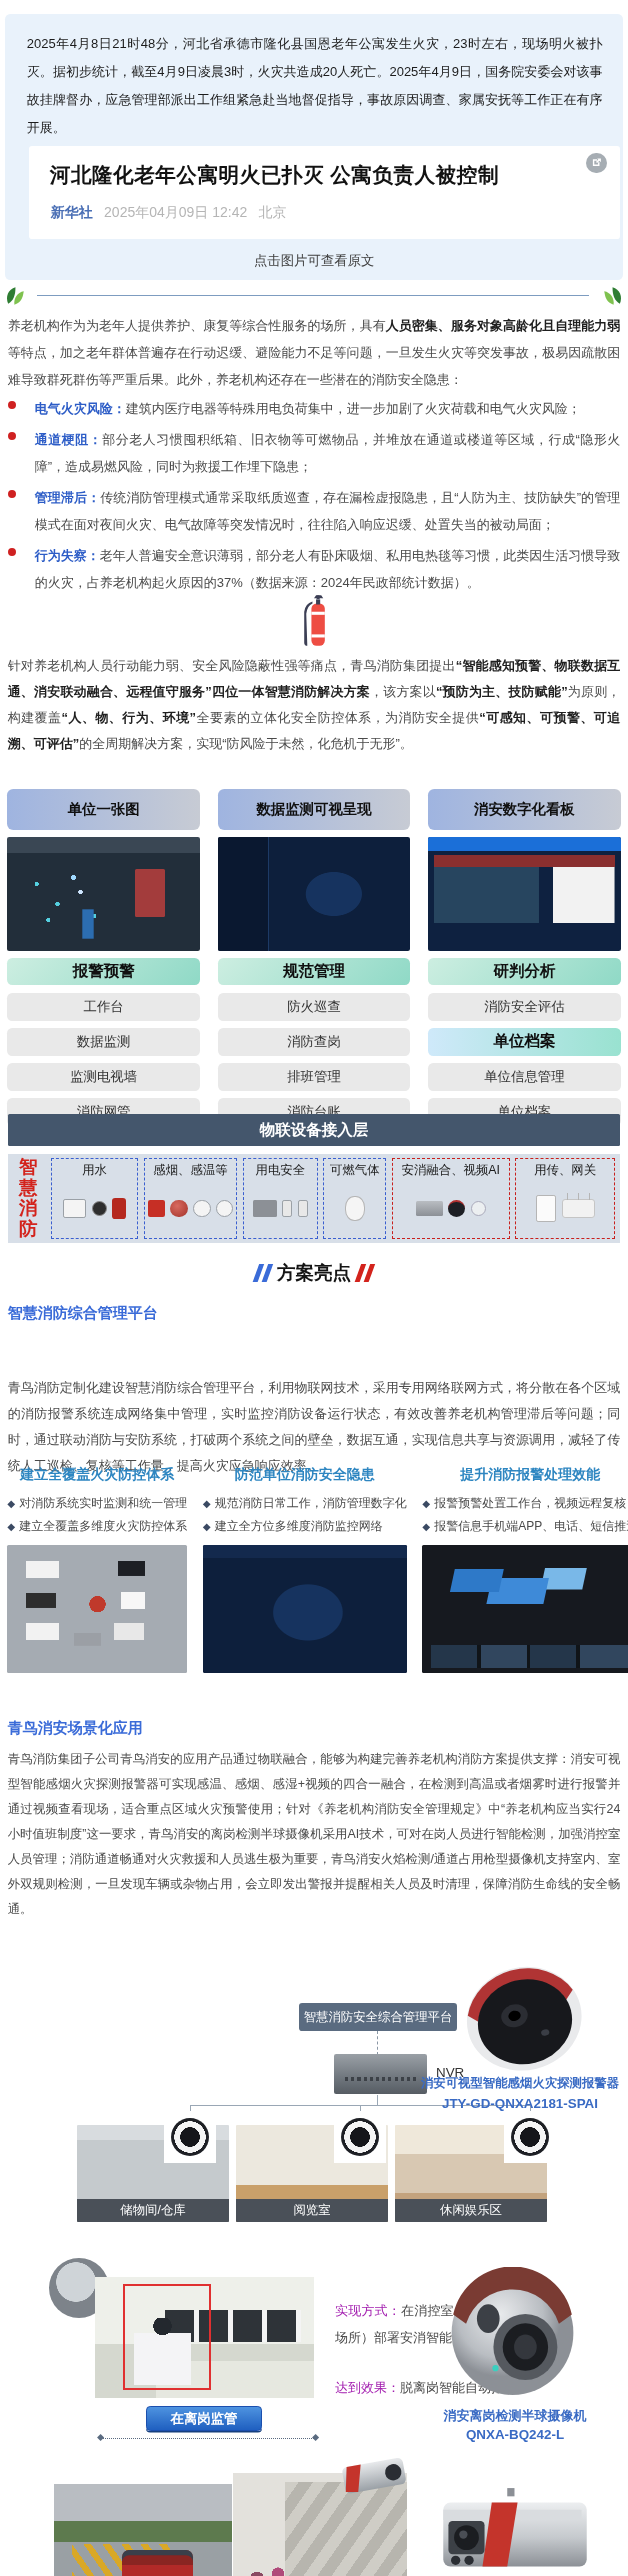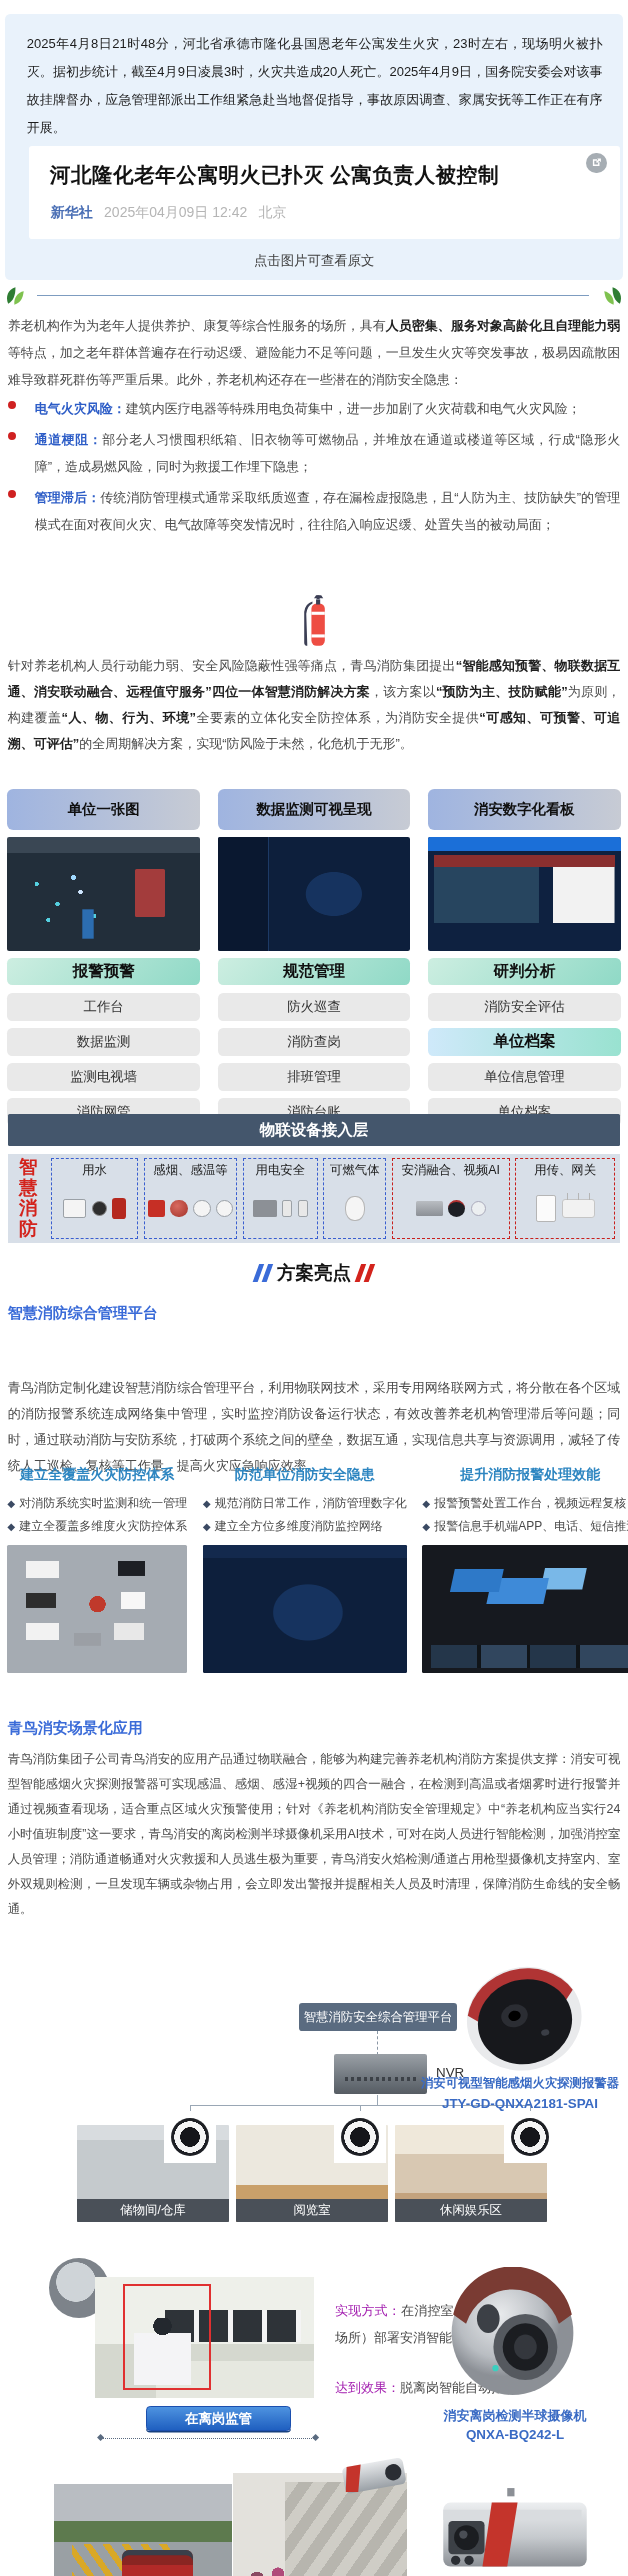--- a/index.html
+++ b/index.html
@@ -155,21 +155,21 @@
   .prod-cap{position:absolute;text-align:center;font-weight:bold;color:#3a6bc4;}
 
   
   #duty{left:0;top:2257px;width:628px;height:188px;}
   #inset{position:absolute;left:49px;top:1px;width:60px;height:60px;border-radius:50%;background:radial-gradient(circle at 45% 40%,#cfd4d8 0 40%,#7d838a 41% 75%,#3c4147 76%);}
   #ctrl-photo{position:absolute;left:95px;top:19.6px;width:219px;height:121px;background:linear-gradient(180deg,#eef0ea 0 55%,#d5d8cf 55%);overflow:hidden;}
   #ctrl-photo .mons{position:absolute;left:32%;top:28%;width:62%;height:26%;background:repeating-linear-gradient(90deg,#2e3338 0 29px,#f4f4f4 29px 34px);}
   #ctrl-photo .desk{position:absolute;left:28%;bottom:0;width:72%;height:30%;background:#e6e8e0;}
   #ctrl-photo .person{position:absolute;left:18%;top:34%;width:26%;height:56%;background:radial-gradient(circle 9.3px at 50% 12%,#23282e 98%,transparent),linear-gradient(180deg,transparent 0 22%,#f4f4f6 22%);}
   #ctrl-photo .redbox{position:absolute;left:13%;top:6%;width:40%;height:88%;border:2.1px solid #e03030;}
-  #duty-btn{position:absolute;left:146px;top:149px;width:145px;height:25px;border-radius:4.1px;background:linear-gradient(180deg,#4e93e0,#1f5fc0);border:1px solid #1b4fae;color:#fff;font-size:13.4px;font-weight:bold;display:flex;align-items:center;justify-content:center;box-shadow:0 1.5px 0 #16407f;}
+  #duty-btn{position:absolute;left:146px;top:149px;width:116px;height:25px;border-radius:4.1px;background:linear-gradient(180deg,#4e93e0,#1f5fc0);border:1px solid #1b4fae;color:#fff;font-size:13.4px;font-weight:bold;display:flex;align-items:center;justify-content:center;box-shadow:0 1.5px 0 #16407f;}
   #duty-arrow{position:absolute;left:100px;top:181px;width:216px;border-top:1.5px dotted #5a6b80;}
   #duty-arrow::before,#duty-arrow::after{content:"";position:absolute;top:-3.6px;width:5.2px;height:5.2px;background:#5a6b80;transform:rotate(45deg);}
   #duty-arrow::before{left:-2.1px;} #duty-arrow::after{right:-2.1px;}
   #duty-text{position:absolute;left:335px;top:40px;width:211px;font-size:13px;line-height:27px;color:#4a4a4a;text-align:justify;}
   #duty-text .lab{font-weight:normal;color:#a21caf;}
   #duty-text .block2{margin-top:23px;}
 
   
   #channel{left:0;top:2453px;width:628px;height:185px;}
   #street{position:absolute;left:54px;top:31px;width:178px;height:144px;overflow:hidden;background:
@@ -233,20 +233,24 @@
       <span class="ring"></span>
       <span class="blabel">电气火灾风险：</span><span>建筑内医疗电器等特殊用电负荷集中，进一步加剧了火灾荷载和电气火灾风险；</span>
     </div>
     <div class="bullet">
       <span class="ring"></span>
       <span class="blabel">通道梗阻：</span><span>部分老人习惯囤积纸箱、旧衣物等可燃物品，并堆放在通道或楼道等区域，行成“隐形火障”，造成易燃风险，同时为救援工作埋下隐患；</span>
     </div>
     <div class="bullet">
       <span class="ring"></span>
       <span class="blabel">管理滞后：</span><span>传统消防管理模式通常采取纸质巡查，存在漏检虚报隐患，且“人防为主、技防缺失”的管理模式在面对夜间火灾、电气故障等突发情况时，往往陷入响应迟缓、处置失当的被动局面；</span>
+    </div>
+    <div class="bullet">
+      <span class="ring"></span>
+      <span class="blabel">行为失察：</span><span>老年人普遍安全意识薄弱，部分老人有卧床吸烟、私用电热毯等习惯，此类因生活习惯导致的火灾，占养老机构起火原因的37%（数据来源：2024年民政部统计数据）。</span>
     </div>
   </div>
 
   <div id="ext1" class="abs ext-icon">
     <svg width="34" height="54" viewBox="0 0 66 104">
         <path d="M30 14 q-14 4 -16 20 l0 60 q0 6 6 6 l-2-62 q2-16 12-20z" fill="#3c3f55"></path>
         <rect x="28" y="18" width="26" height="82" rx="10" fill="#ee4d43"></rect>
         <rect x="28" y="34" width="26" height="6" fill="#fff"></rect>
         <rect x="28" y="78" width="26" height="6" fill="#fff"></rect>
         <rect x="37" y="10" width="8" height="10" fill="#3c3f55"></rect>

